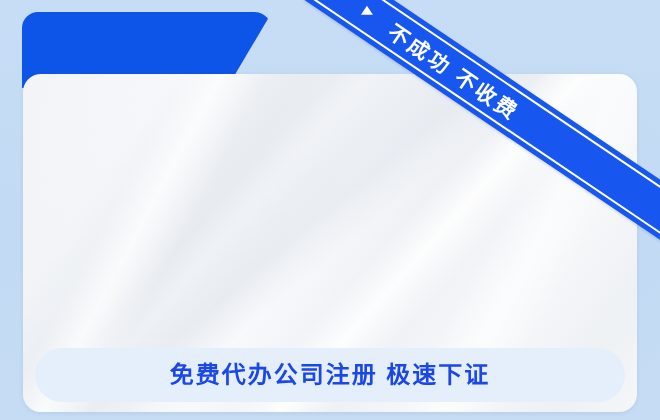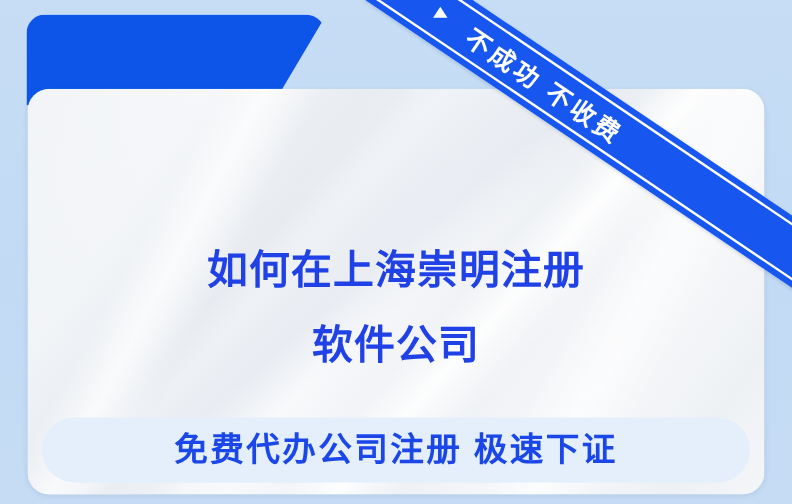--- a/index.html
+++ b/index.html
@@ -124,21 +124,21 @@
     height: 54px;
     border-radius: 27px;
     background: #e4effb;
     display: flex;
     align-items: center;
     justify-content: center;
     z-index: 4;
   }
   .cta-pill-label {
     color: #1b47e8;
-    font-size: 28px;
+    font-size: 24px;
     font-weight: 700;
     letter-spacing: 2px;
     line-height: 1;
     white-space: nowrap;
   }
 
   
   .ribbon-wrap {
     position: absolute;
     inset: 0;
@@ -197,24 +197,20 @@
 </head>
 <body>
 
 <div id="poster">
 
   <div class="brand-tab"></div>
 
   <div class="card">
     <div class="card-sheen"></div>
 
-    <h1 class="headline">
-      <span class="line">如何在上海崇明注册</span>
-      <span class="line">软件公司</span>
-    </h1>
 
     <div class="cta-pill">
       <span class="cta-pill-label">免费代办公司注册 极速下证</span>
     </div>
   </div>
 
   <div class="ribbon-wrap">
     <div class="ribbon">
       <span class="ribbon-marker"></span>
       <span class="ribbon-label">不成功  不收费</span>

